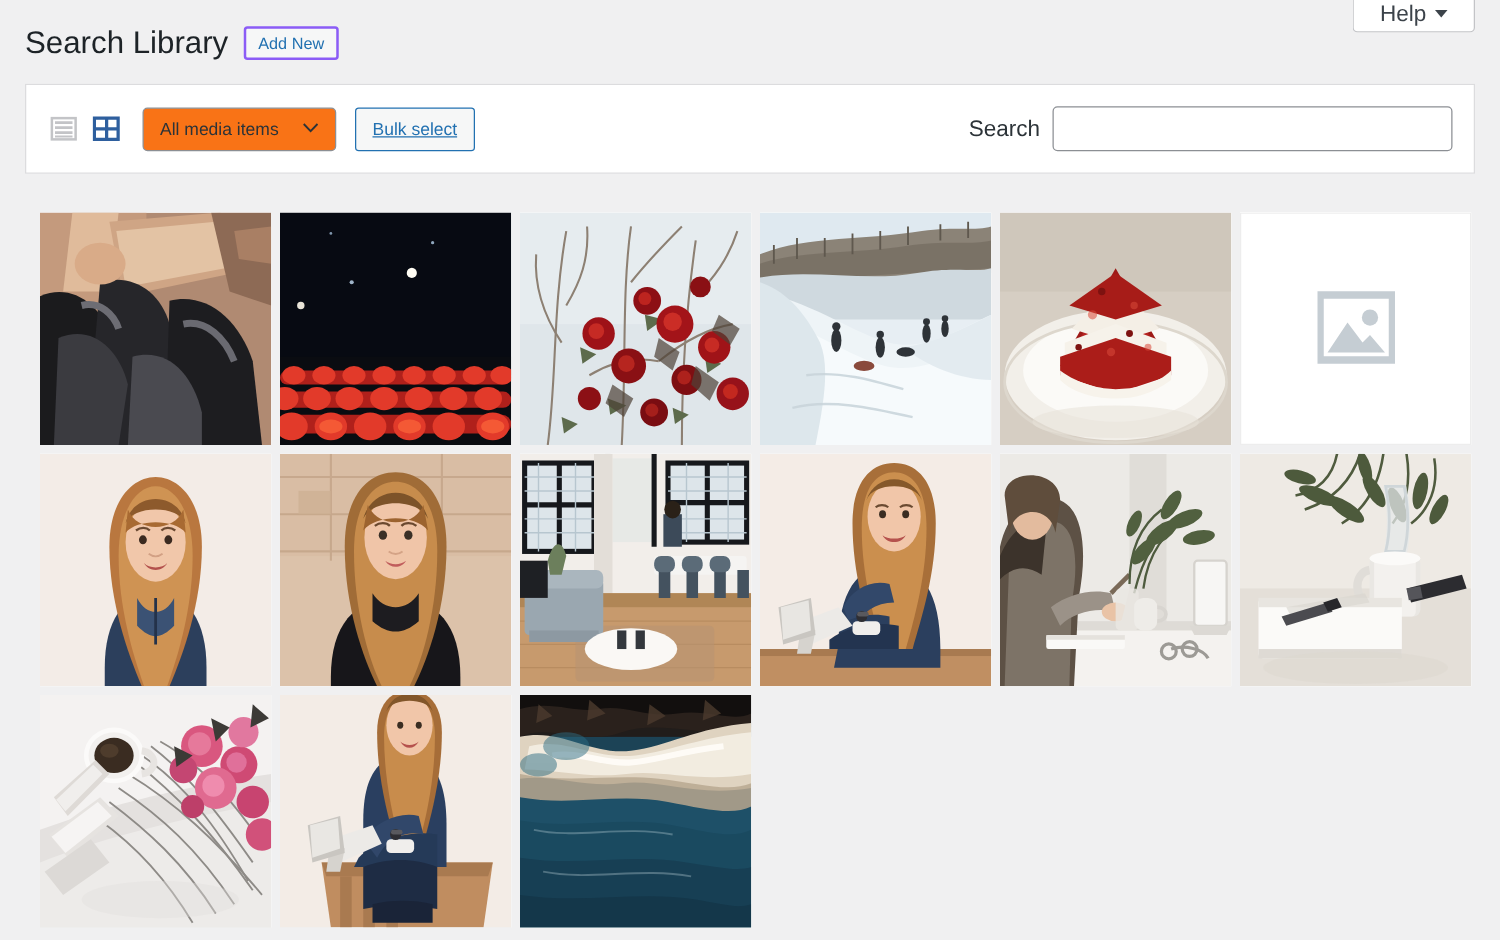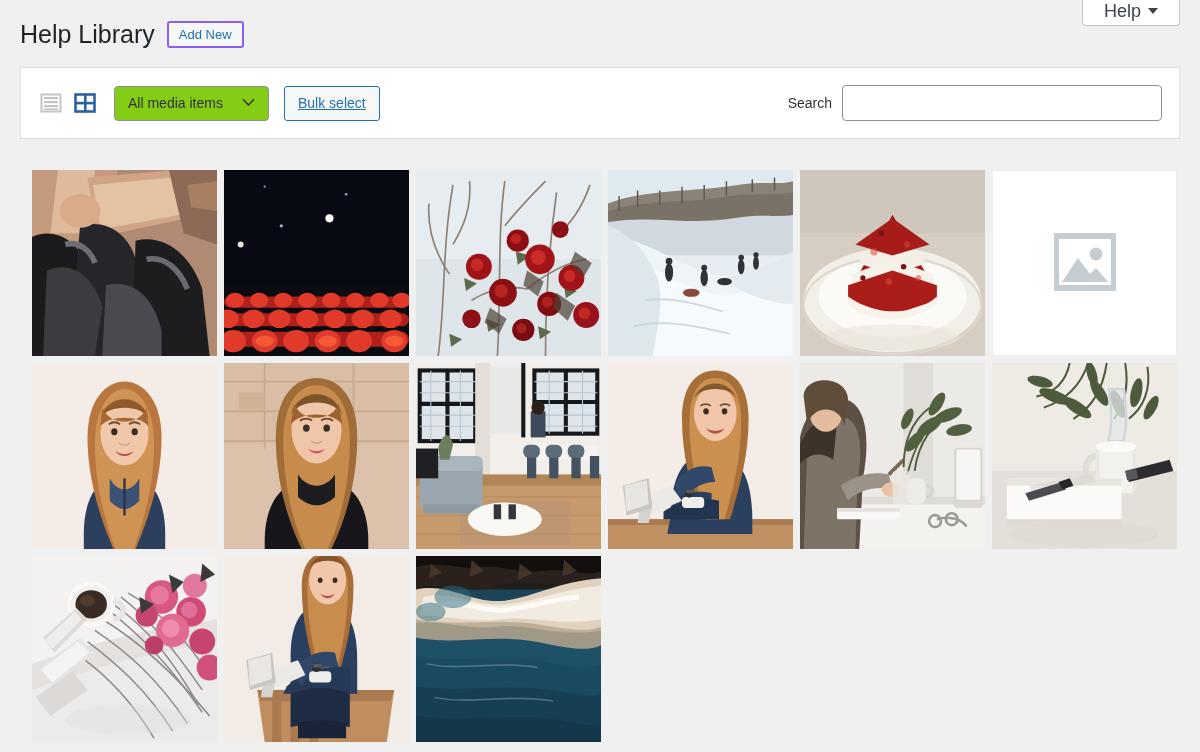--- a/index.html
+++ b/index.html
@@ -98,21 +98,21 @@
     align-items: center;
     justify-content: center;
     cursor: pointer;
   }
 
   .toolbar-select {
     position: relative;
     height: 35px;
     border: 1px solid #8c8f94;
     border-radius: 4px;
-    background: #84cc16;
+    background: #f97316;
     display: flex;
     align-items: center;
     padding: 0 13px;
     margin-right: 15px;
     cursor: pointer;
   }
   .toolbar-select .sel-text {
     font-size: 14px;
     color: #2c3338;
     line-height: 1;
@@ -142,21 +142,21 @@
     text-decoration: underline;
   }
 
   .search-wrap {
     margin-left: auto;
     display: flex;
     align-items: center;
     gap: 10px;
   }
   .search-label {
-    font-size: 14px;
+    font-size: 18px;
     color: #2c3338;
   }
   .search-input {
     width: 320px;
     height: 36px;
     border: 1px solid #8c8f94;
     border-radius: 4px;
     padding: 0 10px;
     font-size: 14px;
     font-family: "Liberation Sans", sans-serif;
@@ -201,21 +201,21 @@
 </style>
 </head>
 <body>
 
 <div class="help-tab">
   <span class="help-label">Help</span>
   <span class="help-caret"></span>
 </div>
 
 <div class="page-head">
-  <h1 class="page-title">Help Library</h1>
+  <h1 class="page-title">Search Library</h1>
   <a class="add-new-btn">Add New</a>
 </div>
 
 <div class="toolbar">
 
   <div class="view-switch">
     <span class="view-icon">
       <svg width="22" height="22" viewBox="0 0 22 22" aria-hidden="true">
         <rect x="1.5" y="2.5" width="19" height="17" fill="#fff" stroke="#c3c4c7" stroke-width="2"></rect>
         <rect x="4" y="5" width="14" height="2.2" fill="#c3c4c7"></rect>

